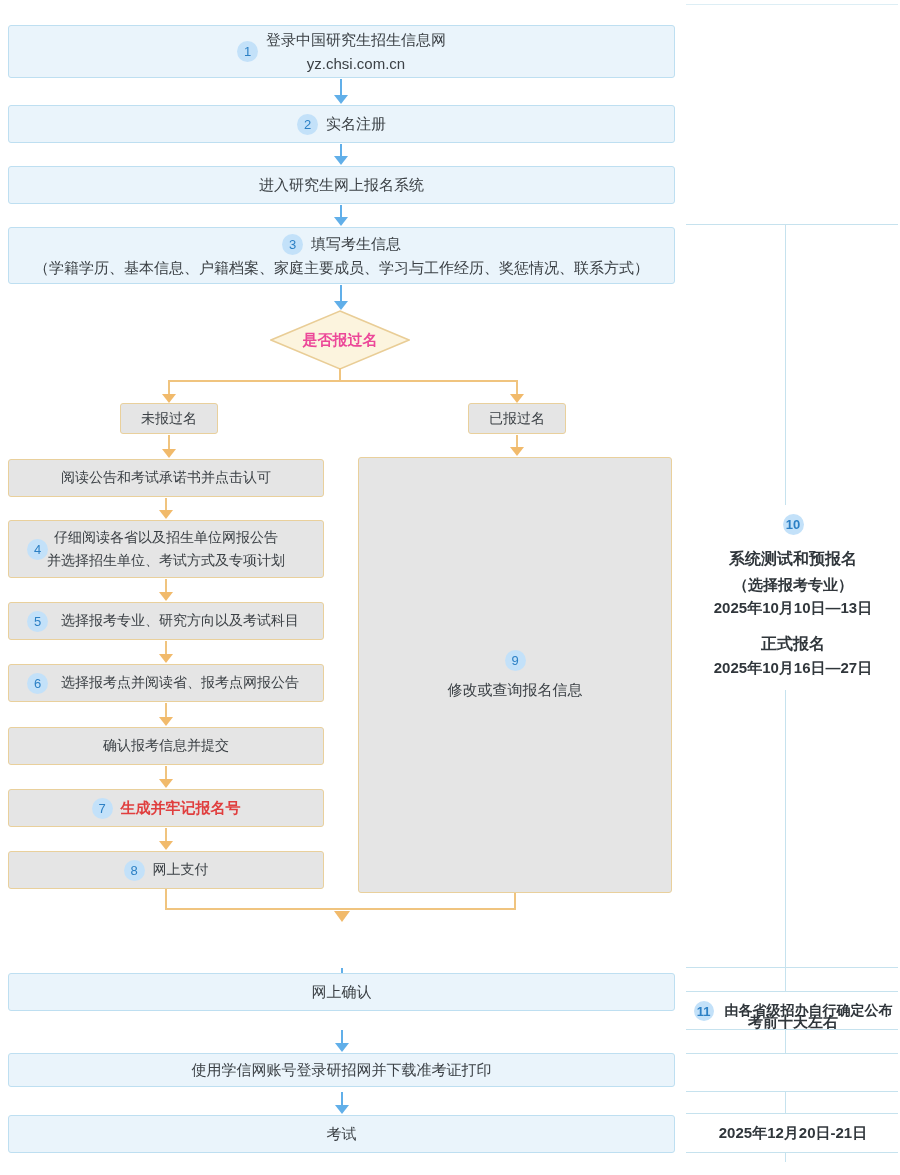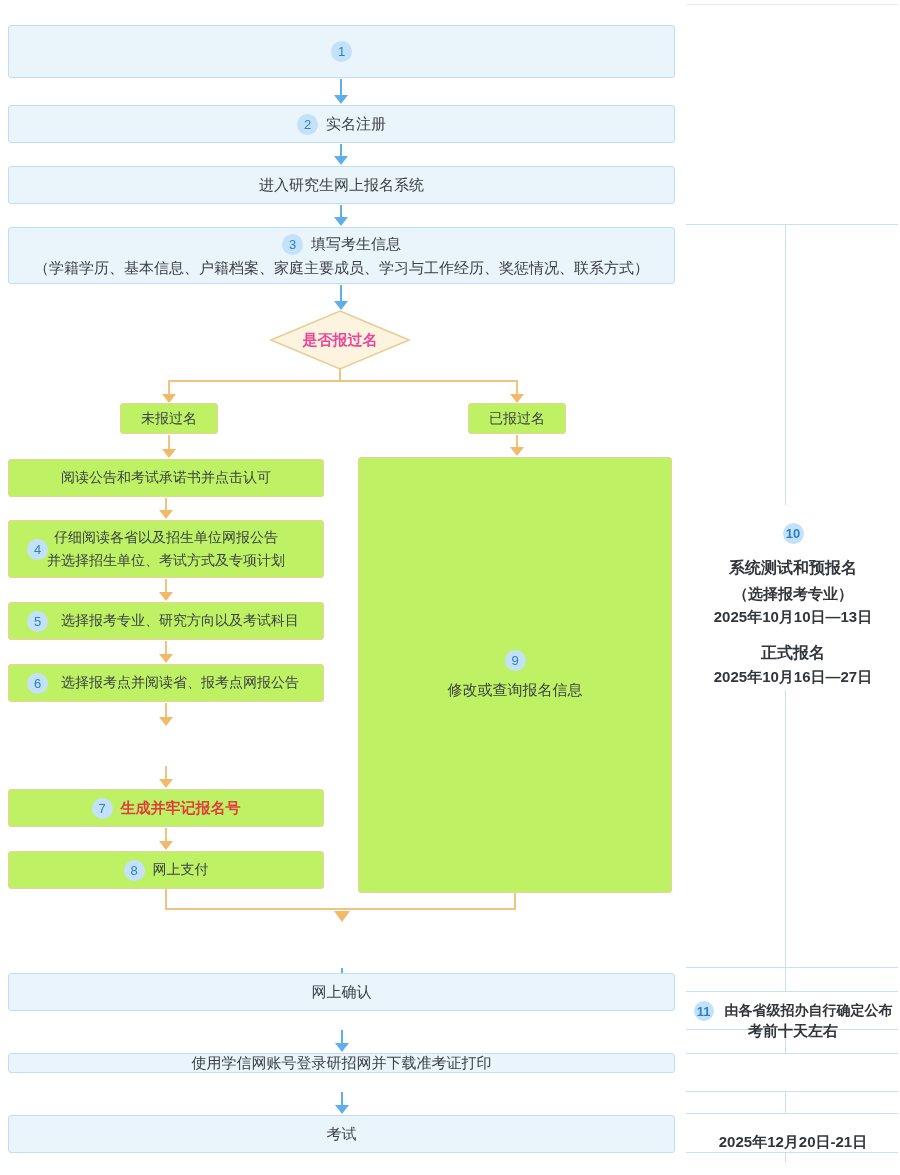--- a/index.html
+++ b/index.html
@@ -12,21 +12,21 @@
 
   
   .bluebox {
     position:absolute; left:8px; width:667px;
     background:#eaf4fb; border:1px solid #bedff1; border-radius:3px;
     display:flex; align-items:center; justify-content:center;
     font-size:15px; color:#3b4045;
   }
   .creambox {
     position:absolute;
-    background:#bef264; border:1px solid #e9d09c; border-radius:3px;
+    background:#e5e5e5; border:1px solid #e9d09c; border-radius:3px;
     display:flex; align-items:center; justify-content:center;
     font-size:14px; color:#3b4045;
   }
   .leftbox { left:8px; width:316px; }
 
   .num {
     width:21px; height:21px; border-radius:50%; flex:none;
     background:#c3e1f9; color:#2c80c5;
     display:inline-flex; align-items:center; justify-content:center;
     font-size:13px; line-height:1;
@@ -66,21 +66,21 @@
     position:absolute; inset:0; display:flex; align-items:center; justify-content:center;
     font-size:15px; font-weight:700; color:#ec4899;
   }
 
   
   .sline { position:absolute; height:1px; background:#c6e2ee; left:686px; width:212px; }
   .sline.faint { background:#ddeef5; }
   .svline { position:absolute; width:1px; background:#c6e2ee; left:785px; }
   .sidetext {
     position:absolute; left:686px; width:214px; text-align:center;
-    font-weight:700; color:#30363b; font-size:15px;margin-top:9px;
+    font-weight:700; color:#30363b; font-size:15px;
   }
   .siderow {
     position:absolute; left:686px; width:214px;
     display:flex; align-items:center; justify-content:center; gap:11px;
     font-weight:700; color:#30363b; font-size:14px;
   }
   .sb10 { display:flex; flex-direction:column; align-items:center; }
   .sb10 .t1 { margin-top:14px; font-size:16px; }
   .sb10 .t2 { margin-top:6px; }
   .sb10 .t3 { margin-top:4px; }
@@ -88,20 +88,24 @@
   .sb10 .t5 { margin-top:4px; }
 </style>
 </head>
 <body>
 
 <div id="canvas">
 
   <div class="bluebox" style="top:25px;height:53px;">
     <div class="row">
       <span class="num">1</span>
+      <span class="stack">
+        <span>登录中国研究生招生信息网</span>
+        <span>yz.chsi.com.cn</span>
+      </span>
     </div>
   </div>
   <div class="varrow blue" style="left:334px;top:79px;height:25px;"></div>
 
   <div class="bluebox" style="top:105px;height:38px;">
     <div class="row">
       <span class="num">2</span>
       <span>实名注册</span>
     </div>
   </div>
@@ -162,20 +166,23 @@
     <span style="margin-left:28px;">选择报考专业、研究方向以及考试科目</span>
   </div>
   <div class="varrow orange" style="left:159px;top:641px;height:22px;"></div>
 
   <div class="creambox leftbox" style="top:664px;height:38px;">
     <span class="num abs">6</span>
     <span style="margin-left:28px;">选择报考点并阅读省、报考点网报公告</span>
   </div>
   <div class="varrow orange" style="left:159px;top:703px;height:23px;"></div>
 
+  <div class="creambox leftbox" style="top:727px;height:38px;">
+    <span>确认报考信息并提交</span>
+  </div>
   <div class="varrow orange" style="left:159px;top:766px;height:22px;"></div>
 
   <div class="creambox leftbox" style="top:789px;height:38px;">
     <div class="row">
       <span class="num">7</span>
       <span class="redtext">生成并牢记报名号</span>
     </div>
   </div>
   <div class="varrow orange" style="left:159px;top:828px;height:22px;"></div>
 
@@ -196,21 +203,21 @@
   <div class="oline" style="left:165px;top:908px;width:351px;height:2px;"></div>
   <div class="tri-down" style="left:334px;top:911px;"></div>
 
   <div class="varrow blue" style="left:335px;top:968px;height:22px;"></div>
 
   <div class="bluebox" style="top:973px;height:38px;">
     <span>网上确认</span>
   </div>
   <div class="varrow blue" style="left:335px;top:1030px;height:22px;"></div>
 
-  <div class="bluebox" style="top:1053px;height:20px;justify-content:center;">
+  <div class="bluebox" style="top:1053px;height:34px;justify-content:center;">
     <span>使用学信网账号登录研招网并下载准考证打印</span>
   </div>
   <div class="varrow blue" style="left:335px;top:1092px;height:22px;"></div>
 
   <div class="bluebox" style="top:1115px;height:38px;">
     <span>考试</span>
   </div>
 
   <div class="sline faint" style="top:4px;"></div>
   <div class="sline" style="top:224px;"></div>

